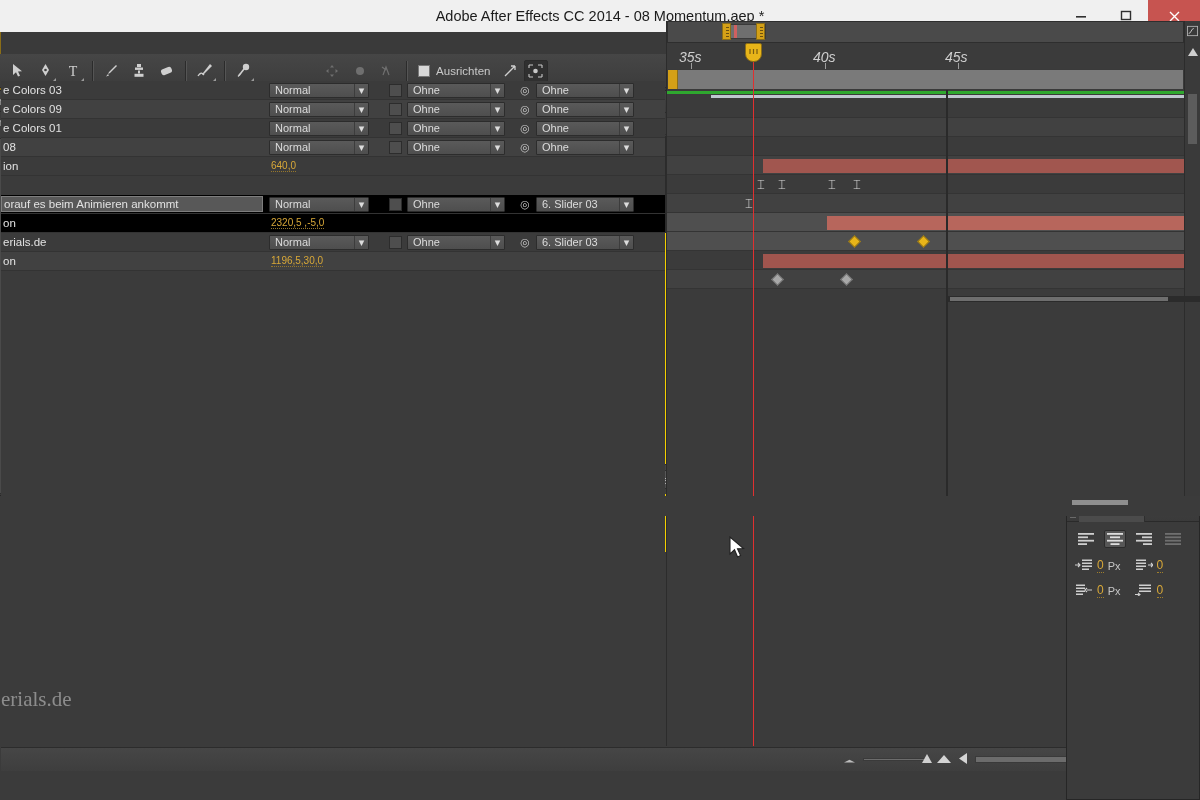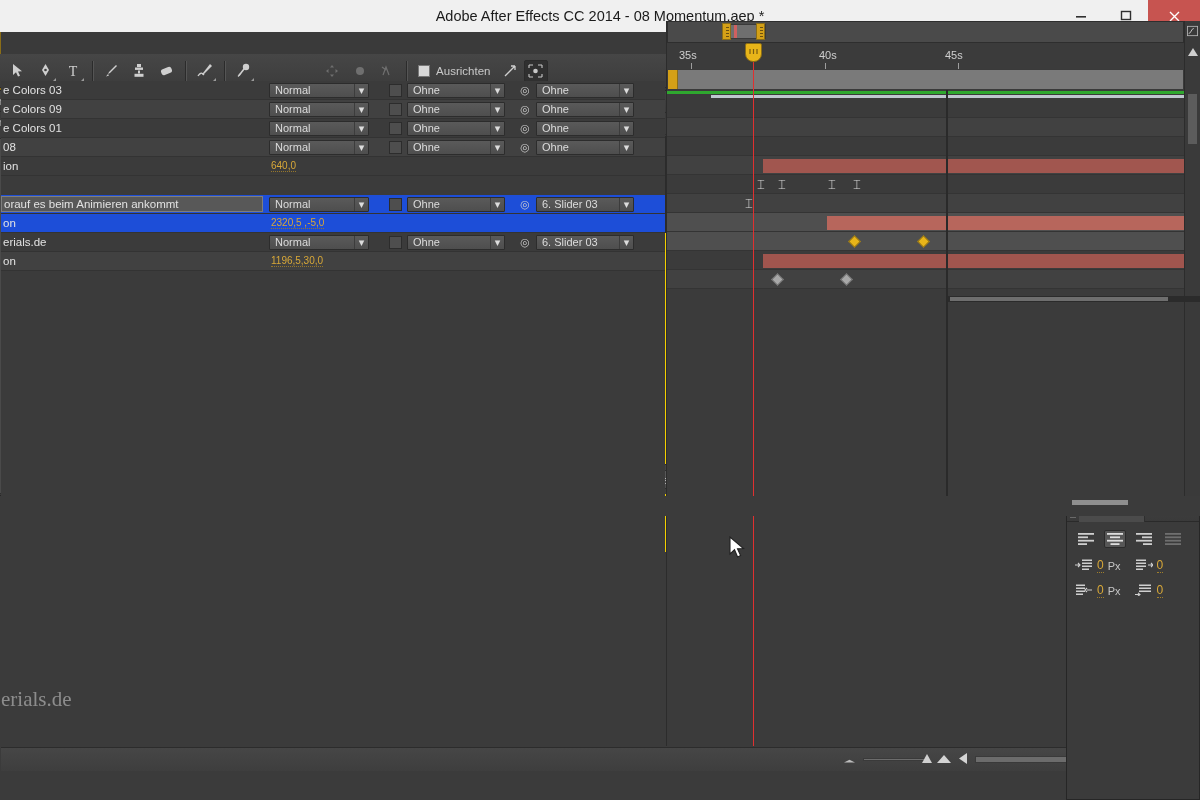--- a/index.html
+++ b/index.html
@@ -185,37 +185,37 @@
   .tlicons { display:flex; align-items:center; gap:11px; margin-left:12px; color:#cfcfcf; }
   .colhdr { height: 17px; background:#3e3e3e; border-top:1px solid #2e2e2e; border-bottom:1px solid #2e2e2e;
             display:flex; align-items:center; font-size:10.5px; color:#bdbdbd; position:relative; }
   .colhdr .c { position:absolute; top:2px; }
   .colsepv { position:absolute; top:0; bottom:0; width:1px; background:#555; }
 
   .layers { position:absolute; left:1px; top:81px; width:664px; bottom:26px; overflow:hidden; background:#3b3b3b; }
   .lrow { height:19px; display:flex; align-items:center; position:relative;
           border-bottom:1px solid #333; }
   .lrow.alt { background:#414141; }
-  .lrow.sel { background:#1d4ed8; }
+  .lrow.sel { background:#000000; }
   .lname { position:absolute; left:0; width:262px; font-size:11.5px; color:#e2e2e2; white-space:nowrap;
            overflow:hidden; padding-left:2px; }
   .lname.boxed { border:1px solid #7e7e7e; background:#585858; height:16px; line-height:14px; }
   .msel { position:absolute; height:15px; background:linear-gradient(#5a5a5a,#4e4e4e); border:1px solid #2c2c2c;
           display:flex; align-items:center; font-size:11px; color:#dcdcdc; border-radius:1px; }
   .msel .t { padding-left:5px; }
   .msel .arrowbox { margin-left:auto; width:14px; height:100%; display:flex; align-items:center; justify-content:center;
                     border-left:1px solid #3c3c3c; }
   .tbox { position:absolute; left:388px; width:13px; height:13px; background:#4e4e4e; border:1px solid #2c2c2c; }
   .pico { position:absolute; left:519px; color:#cfcfcf; font-size:11px; }
   .propval { position:absolute; left:270px; color:#d8a838; font-size:10px; border-bottom:1px dotted #97772a; }
 
   .tlright { position:absolute; left:666px; top:21px; right:16px; bottom:26px; background:#3b3b3b;
              border-left:1px solid #2c2c2c; overflow:hidden; }
   .tlruler { position:absolute; left:0; right:0; top:26px; height:22px; }
-  .rulerlabel { position:absolute; top:2px; font-size:11px; color:#cfcfcf; }
+  .rulerlabel { position:absolute; top:2px; font-size:14px; color:#cfcfcf;font-style:italic; }
   .rulertick { position:absolute; top:16px; width:1px; height:7px; background:#9e9e9e; }
   .workarea { position:absolute; left:0; right:0; top:0; height:22px; background:#4a4a4a;
               border:1px solid #2e2e2e; }
   .wabar { position:absolute; top:2px; height:15px; background:#6f6f6f; border:1px solid #3a3a3a; }
   .wahandle { position:absolute; top:1px; width:9px; height:17px; background:#d4a017; border:1px solid #8a6d17; }
   .wahandle i { position:absolute; left:3px; top:3px; width:3px; height:11px;
       background-image: repeating-linear-gradient(to bottom,#6a5010 0 1px,transparent 1px 3px); }
   .tlband { position:absolute; left:0; right:0; top:48px; height:21px; background:#7a7a7a; border:1px solid #3a3a3a; }
   .tlband .capL { position:absolute; left:0; top:0; bottom:0; width:10px; background:#d4a017; border-right:1px solid #8a6d17;}
   .greenbar { position:absolute; left:0; right:0; top:70px; height:3px; background:#2fa82f; }
@@ -992,21 +992,21 @@
           </div>
         <div class="wahandle" style="left:88px">
             <i></i>
           </div>
         <div style="position:absolute;left:66px;top:3px;width:3px;height:13px;background:#d06060"></div>
       </div>
 
       <div class="tlruler">
         <span class="rulerlabel" style="left:12px">35s</span>
         <span class="rulertick" style="left:24px"></span>
-        <span class="rulerlabel" style="left:152px">40s</span>
+        <span class="rulerlabel" style="left:146px">40s</span>
         <span class="rulertick" style="left:158px"></span>
         <span class="rulerlabel" style="left:278px">45s</span>
         <span class="rulertick" style="left:291px"></span>
       </div>
 
       <div class="tlband">
         <span class="capL"></span>
       </div>
       <div class="greenbar"></div>
       <div class="greybar"></div>

